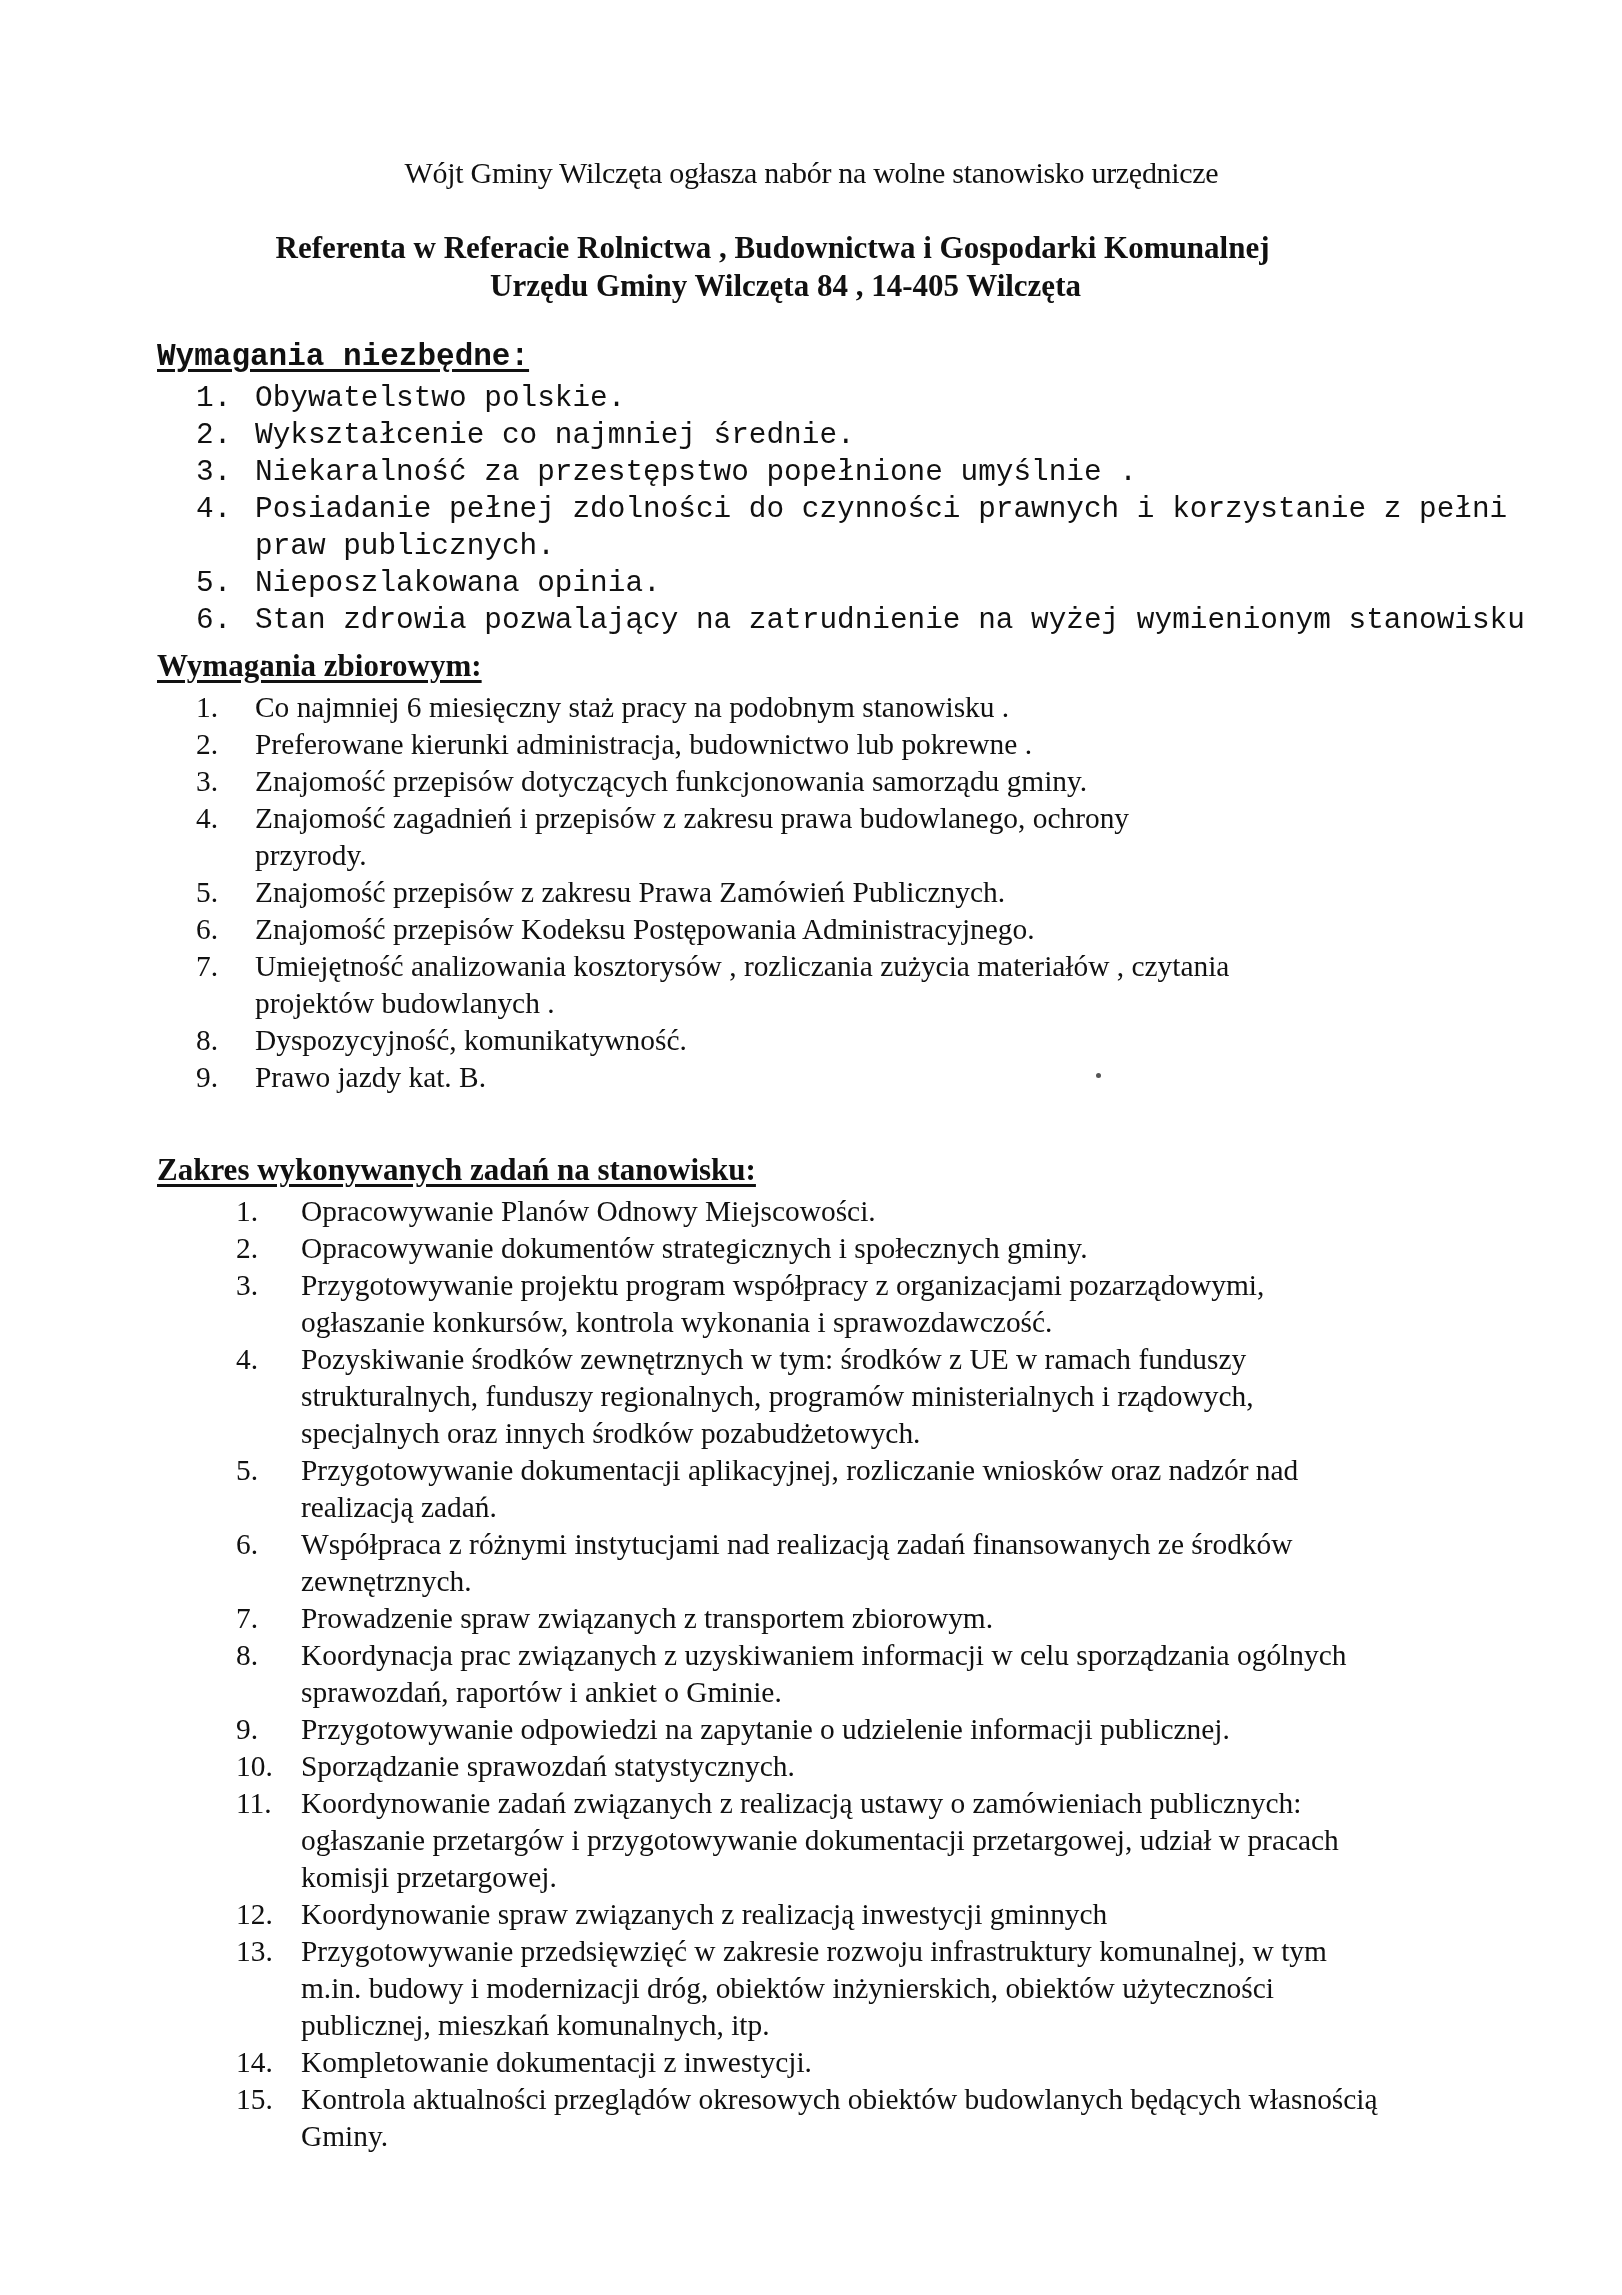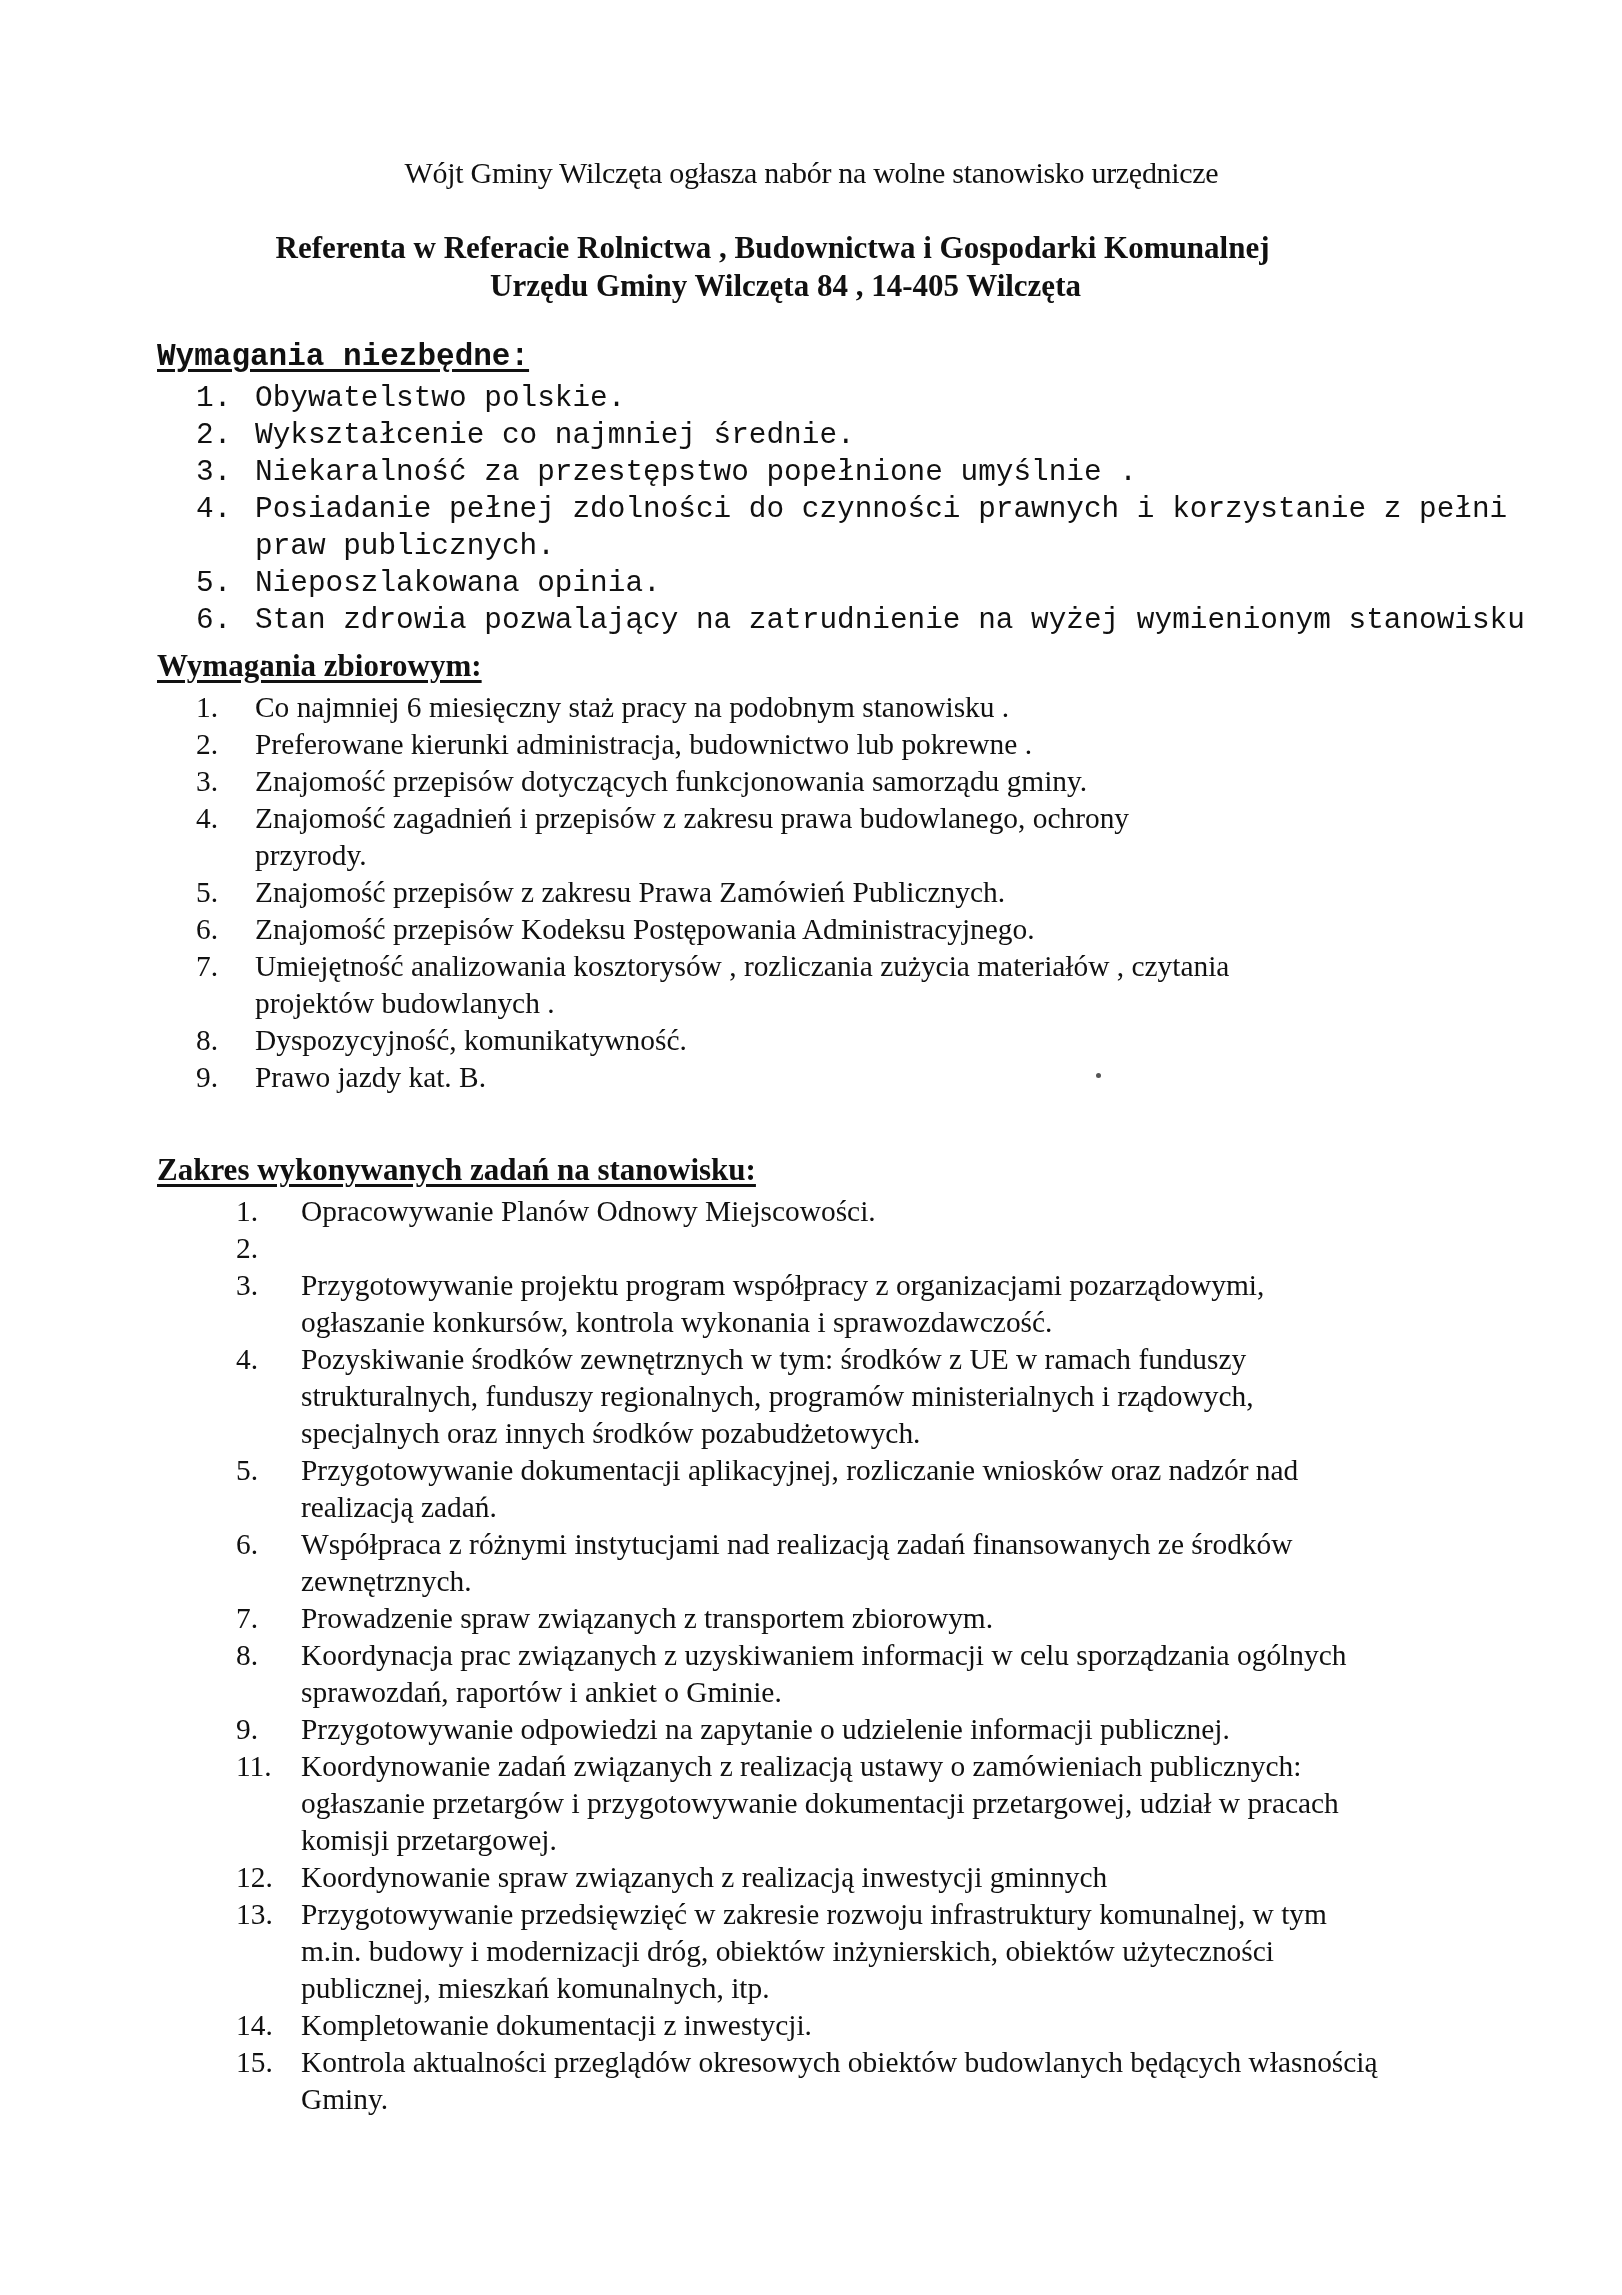--- a/index.html
+++ b/index.html
@@ -106,20 +106,21 @@
 
   <div class="section s3" style="top:1152px; width:1309px;">
     <div class="heading">Zakres wykonywanych zadań na stanowisku:</div>
     <ol style="width:1224px;">
         <li>
           <span class="num">1.</span>
           <span class="txt">Opracowywanie Planów Odnowy Miejscowości.</span>
         </li>
         <li>
           <span class="num">2.</span>
+          <span class="txt">Opracowywanie dokumentów strategicznych i społecznych gminy.</span>
         </li>
         <li>
           <span class="num">3.</span>
           <span class="txt">Przygotowywanie projektu program współpracy z organizacjami pozarządowymi, ogłaszanie konkursów, kontrola wykonania i sprawozdawczość.</span>
         </li>
         <li>
           <span class="num">4.</span>
           <span class="txt">Pozyskiwanie środków zewnętrznych w tym: środków z UE w ramach funduszy strukturalnych, funduszy regionalnych, programów ministerialnych i rządowych, specjalnych oraz innych środków pozabudżetowych.</span>
         </li>
         <li>
@@ -136,20 +137,24 @@
         </li>
         <li>
           <span class="num">8.</span>
           <span class="txt">Koordynacja prac związanych z uzyskiwaniem informacji w celu sporządzania ogólnych sprawozdań, raportów i ankiet o Gminie.</span>
         </li>
         <li>
           <span class="num">9.</span>
           <span class="txt">Przygotowywanie odpowiedzi na zapytanie o udzielenie informacji publicznej.</span>
         </li>
         <li>
+          <span class="num">10.</span>
+          <span class="txt">Sporządzanie sprawozdań statystycznych.</span>
+        </li>
+        <li>
           <span class="num">11.</span>
           <span class="txt">Koordynowanie zadań związanych z realizacją ustawy o zamówieniach publicznych: ogłaszanie przetargów i przygotowywanie dokumentacji przetargowej, udział w pracach komisji przetargowej.</span>
         </li>
         <li>
           <span class="num">12.</span>
           <span class="txt">Koordynowanie spraw związanych z realizacją inwestycji gminnych</span>
         </li>
         <li>
           <span class="num">13.</span>
           <span class="txt">Przygotowywanie przedsięwzięć w zakresie rozwoju infrastruktury komunalnej, w tym m.in. budowy i modernizacji dróg, obiektów inżynierskich, obiektów użyteczności publicznej, mieszkań komunalnych, itp.</span>

